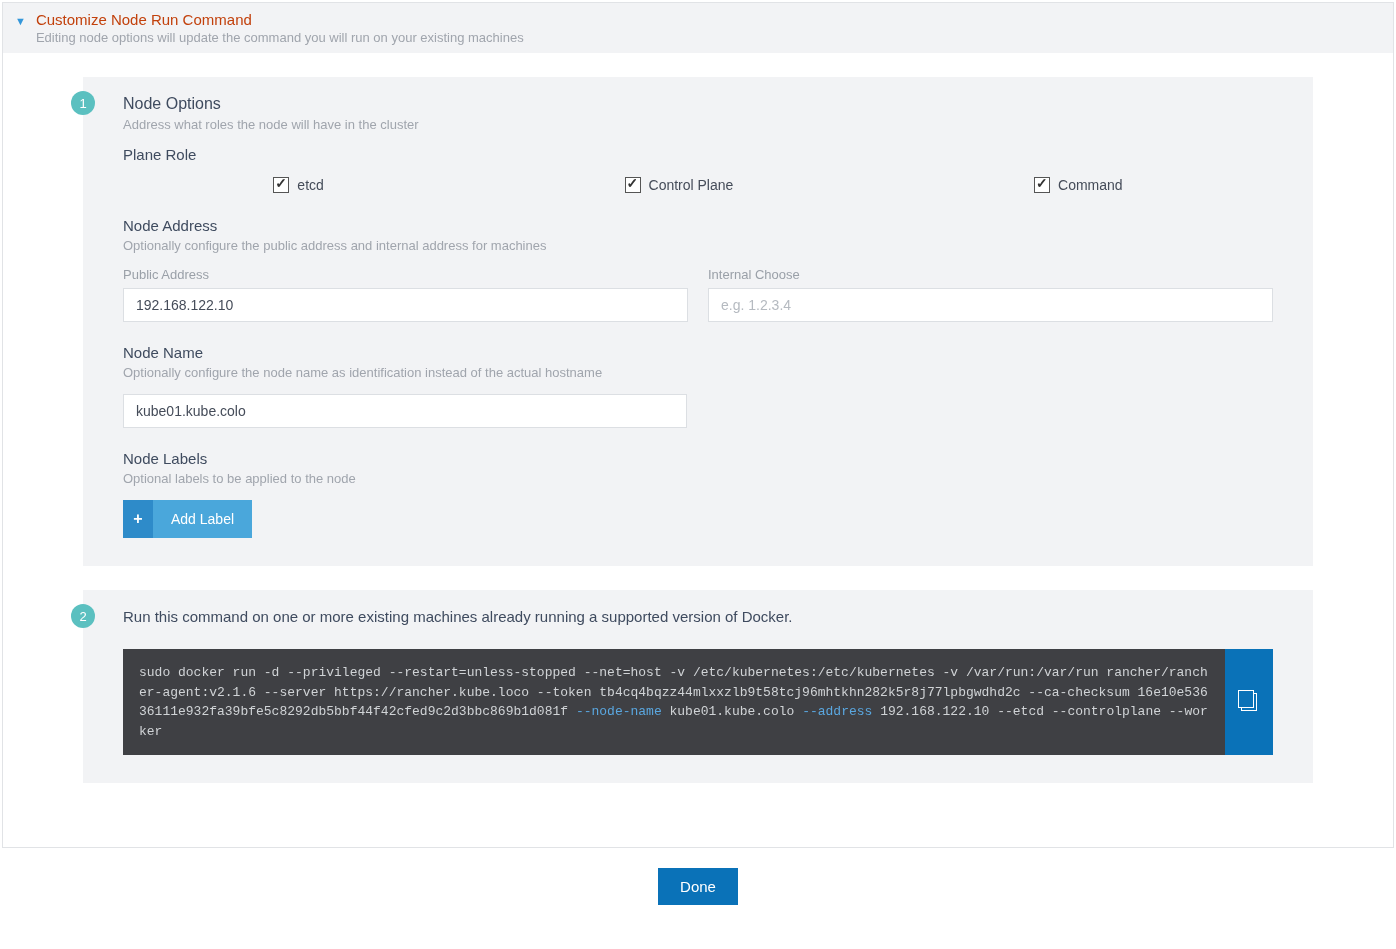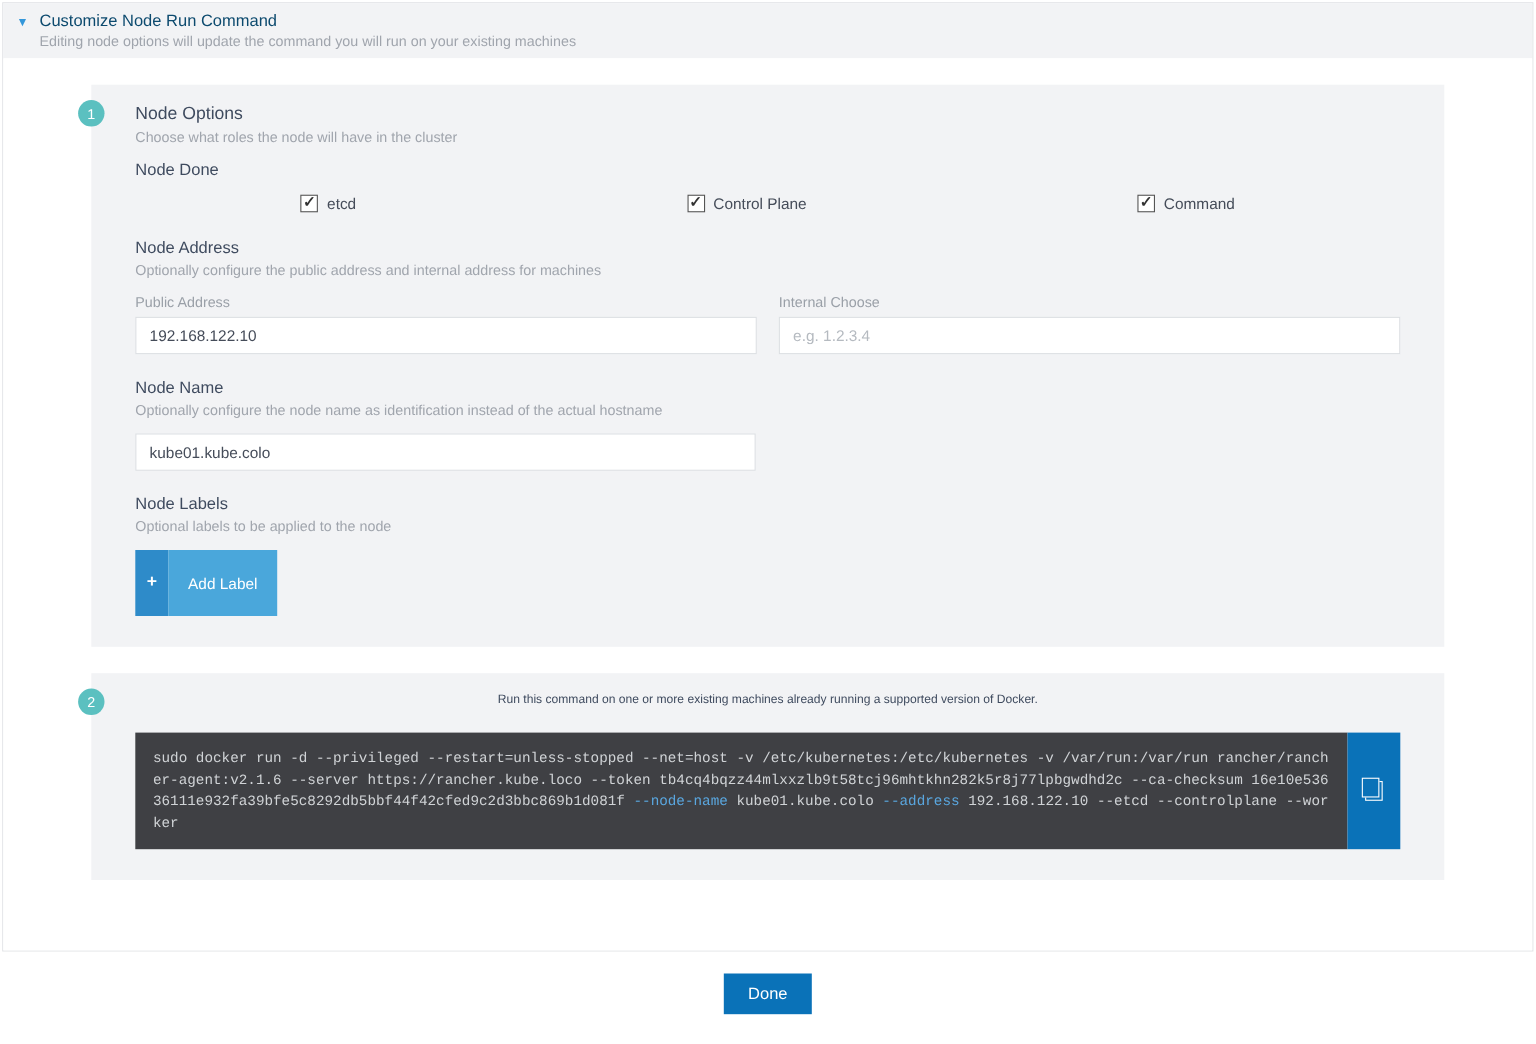--- a/index.html
+++ b/index.html
@@ -21,21 +21,21 @@
   gap: 10px;
 }
 .caret-icon {
   color: #3497da;
   font-size: 11px;
   margin-top: 4px;
   cursor: pointer;
 }
 .panel-header .titles { flex: 1; }
 .panel-title {
-  color: #0c4a6e;
+  color: #c2410c;
   font-size: 15px;
   font-weight: 400;
 }
 .panel-sub {
   color: #a0a5ad;
   font-size: 13px;
   margin-top: 2px;
 }
 .panel-body {
   background: #fff;
@@ -140,21 +140,21 @@
   background: #2e8bc9;
   width: 30px;
   display: flex;
   align-items: center;
   justify-content: center;
   font-weight: bold;
   font-size: 16px;
 }
 .add-label-btn .txt {
   background: #4aa7db;
-  padding: 22px 18px;
+  padding: 11px 18px;
 }
 .cmd-wrap {
   display: flex;
   margin-top: 24px;
 }
 .cmd-box {
   flex: 1;
   background: #3f4044;
   color: #d0d3d6;
   font-family: "SFMono-Regular", Consolas, "Liberation Mono", Menlo, monospace;
@@ -215,23 +215,23 @@
       <div class="panel-sub">Editing node options will update the command you will run on your existing machines</div>
     </div>
   </div>
 
   <div class="panel-body">
 
     <div class="step">
       <div class="step-badge">1</div>
 
       <div class="section-title">Node Options</div>
-      <div class="section-sub">Choose what roles the node will have in the cluster</div>
-
-      <div class="field-label">Node Done</div>
+      <div class="section-sub">Address what roles the node will have in the cluster</div>
+
+      <div class="field-label">Plane Role</div>
       <div class="roles-row">
         <div class="role-item">
           <span class="checkbox checked"></span>
           <span class="role-text">etcd</span>
         </div>
         <div class="role-item">
           <span class="checkbox checked"></span>
           <span class="role-text">Control Plane</span>
         </div>
         <div class="role-item">
@@ -264,21 +264,21 @@
       <div class="field-label">Node Labels</div>
       <div class="section-sub">Optional labels to be applied to the node</div>
       <div class="add-label-btn">
         <span class="plus">+</span>
         <span class="txt">Add Label</span>
       </div>
     </div>
 
     <div class="step">
       <div class="step-badge">2</div>
-      <div class="section-title" style="font-size:11px;text-align:center;">Run this command on one or more existing machines already running a supported version of Docker.</div>
+      <div class="section-title" style="font-size:15px;">Run this command on one or more existing machines already running a supported version of Docker.</div>
 
       <div class="cmd-wrap">
         <div class="cmd-box"><span>sudo docker run -d --privileged --restart=unless-stopped --net=host -v /etc/kubernetes:/etc/kubernetes -v /var/run:/var/run rancher/rancher-agent:v2.1.6 --server https://rancher.kube.loco --token tb4cq4bqzz44mlxxzlb9t58tcj96mhtkhn282k5r8j77lpbgwdhd2c --ca-checksum 16e10e53636111e932fa39bfe5c8292db5bbf44f42cfed9c2d3bbc869b1d081f </span><span class="hl">--node-name</span><span> kube01.kube.colo </span><span class="hl">--address</span><span> 192.168.122.10 </span><span>--etcd --controlplane --worker</span></div>
         <div class="copy-btn">
           <div class="copy-icon"></div>
         </div>
       </div>
     </div>
 
   </div>

